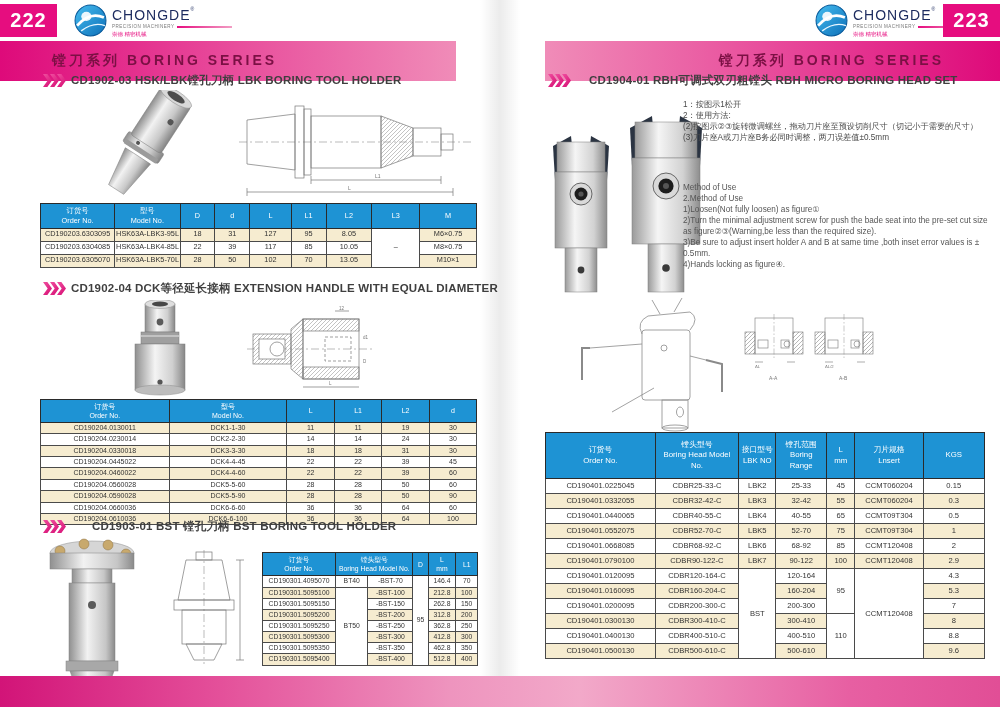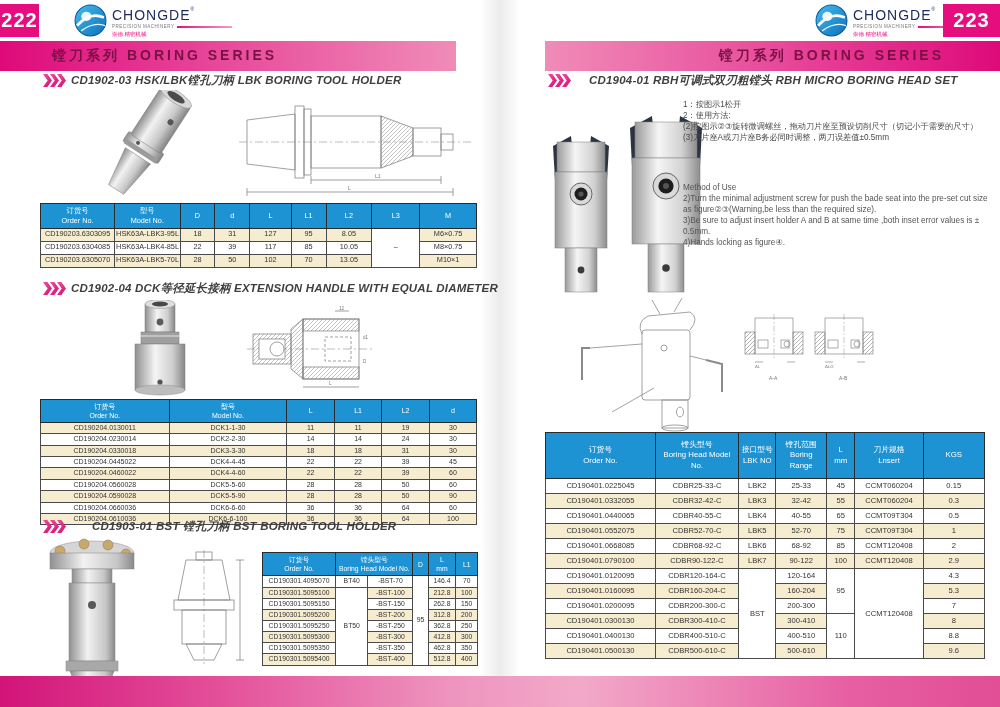--- a/index.html
+++ b/index.html
@@ -15,31 +15,31 @@
   
   .logo { display:flex; align-items:flex-start; gap:5px; }
   .logo-text { display:flex; flex-direction:column; line-height:1; padding-top:3px; }
   .brand-name { font-size:14px; font-weight:normal; color:#1b2a5e; letter-spacing:1px; }
   .brand-reg { font-size:5px; color:#1b2a5e; vertical-align:top; }
   .brand-tagline { font-size:4.5px; color:#777; letter-spacing:0.5px; margin-top:2px; display:flex; align-items:center; gap:3px; }
   .tag-line-bar { display:inline-block; width:55px; height:2px; background:linear-gradient(90deg,#E60D7F,#f29ec4); }
   .brand-cn { font-size:5.5px; color:#E60D7F; margin-top:2px; }
 
   
-  .banner { height:30px; display:flex; align-items:center; color:#7B1044;
+  .banner { height:40px; display:flex; align-items:center; color:#7B1044;
             font-size:14px; font-weight:bold; letter-spacing:3px; }
   .banner-left  { background:linear-gradient(90deg,#DE0A7A 0%,#E popup43e95 40%,#F08CB8 100%); padding-left:52px; }
   .banner-right { background:linear-gradient(90deg,#F08CB8 0%,#E63E95 60%,#DE0A7A 100%); justify-content:flex-end; padding-right:56px; }
 
   
   .sec-title { display:flex; align-items:center; gap:7px; }
   .chevs { display:inline-flex; }
   .chev { width:9px; height:13px; margin-right:-2px; background:linear-gradient(135deg,#F04FA0,#D50B72);
           clip-path:polygon(0 0,48% 0,100% 50%,48% 100%,0 100%,52% 50%); }
-  .sec-title-text { font-size:11.5px; font-weight:bold; color:#3f3f3f; letter-spacing:0.2px; white-space:nowrap;font-style:italic; }
+  .sec-title-text { font-size:11.5px; font-weight:bold; color:#3f3f3f; letter-spacing:0.2px; white-space:nowrap; }
 
   
   .ptable { border-collapse:collapse; width:100%; table-layout:fixed; color:#333;
             border:1.5px solid #222; }
   .ptable th { background:#1E93D4; color:#fff; font-weight:normal; white-space:pre-line;
                border:0.8px solid #2a2a2a; font-size:7.3px; line-height:1.35; padding:2px 1px; }
   .ptable td { border:0.8px solid #4a4a4a; text-align:center; font-size:7.3px;
                padding:1px; white-space:nowrap; overflow:hidden; line-height:1.2; }
   .cream-first tbody tr:nth-child(odd)  td { background:#F6ECD0; }
   .cream-first tbody tr:nth-child(even) td { background:#fff; }
@@ -68,21 +68,21 @@
 
   svg text { font-family:"Liberation Sans","DejaVu Sans",sans-serif; }
 </style>
 </head>
 <body>
 
 <div class="spread">
 
   <div class="abs" style="left:0;top:0;width:500px;height:707px;">
 
-    <div class="abs pagenum" style="left:0;top:4px;width:39px;height:33px;">
+    <div class="abs pagenum" style="left:0;top:4px;width:57px;height:33px;">
         <span>222</span>
       </div>
 
     <div class="abs logo" style="left:74px;top:4px;">
       <svg width="33" height="33" viewBox="0 0 32 32">
         <defs>
           <linearGradient id="gb1" x1="0" y1="0" x2="1" y2="1">
             <stop offset="0" stop-color="#45bdf0"></stop>
               <stop offset="1" stop-color="#0d6fb8"></stop>
           </linearGradient>
@@ -568,20 +568,22 @@
     </svg>
 
     <div class="abs instr instr-zh" style="left:183px;top:99px;width:312px;">
         <div class="line">1：按图示1松开</div>
         <div class="line">2：使用方法:</div>
         <div class="line">(2)按图示②③旋转微调螺丝，拖动刀片座至预设切削尺寸（切记小于需要的尺寸）</div>
         <div class="line">(3)刀片座A或刀片座B务必同时调整，两刀误差值±0.5mm</div>
       </div>
     <div class="abs instr instr-en" style="left:183px;top:182px;width:312px;">
         <div class="line">Method of Use</div>
+        <div class="line">2.Method of Use</div>
+        <div class="line">1)Loosen(Not fully loosen) as figure①</div>
         <div class="line">2)Turn the minimal adjustment screw for push the bade seat into the pre-set cut size as figure②③(Warning,be less than the required size).</div>
         <div class="line">3)Be sure to adjust insert holder A and B at same time ,both inset error values is ± 0.5mm.</div>
         <div class="line">4)Hands locking as figure④.</div>
       </div>
 
     <svg class="abs" style="left:70px;top:292px;" width="180" height="140" viewBox="0 0 180 140">
       <g stroke="#8a8a8a" stroke-width="0.8" fill="none">
         <rect x="72" y="38" width="48" height="70" rx="3"></rect>
         <path d="M72,42 Q66,30 78,24 L120,20 Q130,26 120,38"></path>
         <rect x="92" y="108" width="26" height="28"></rect>

